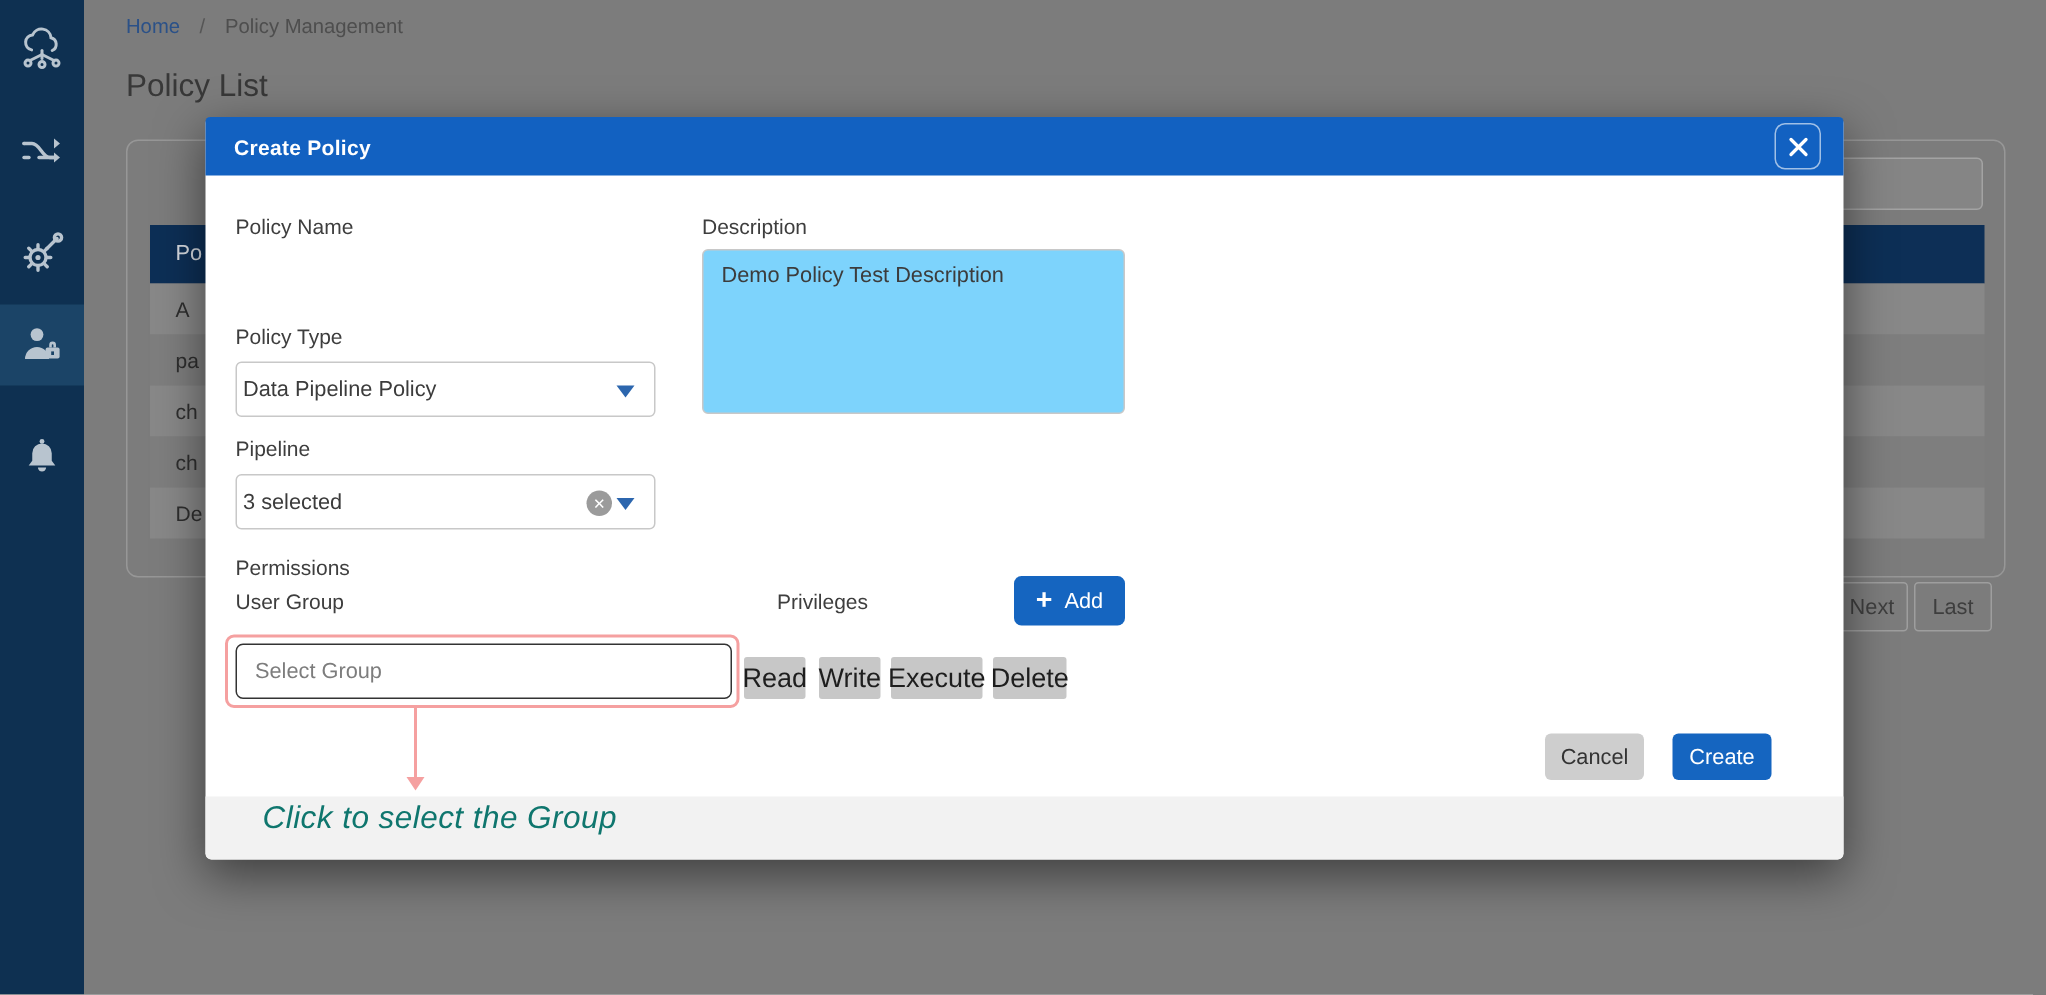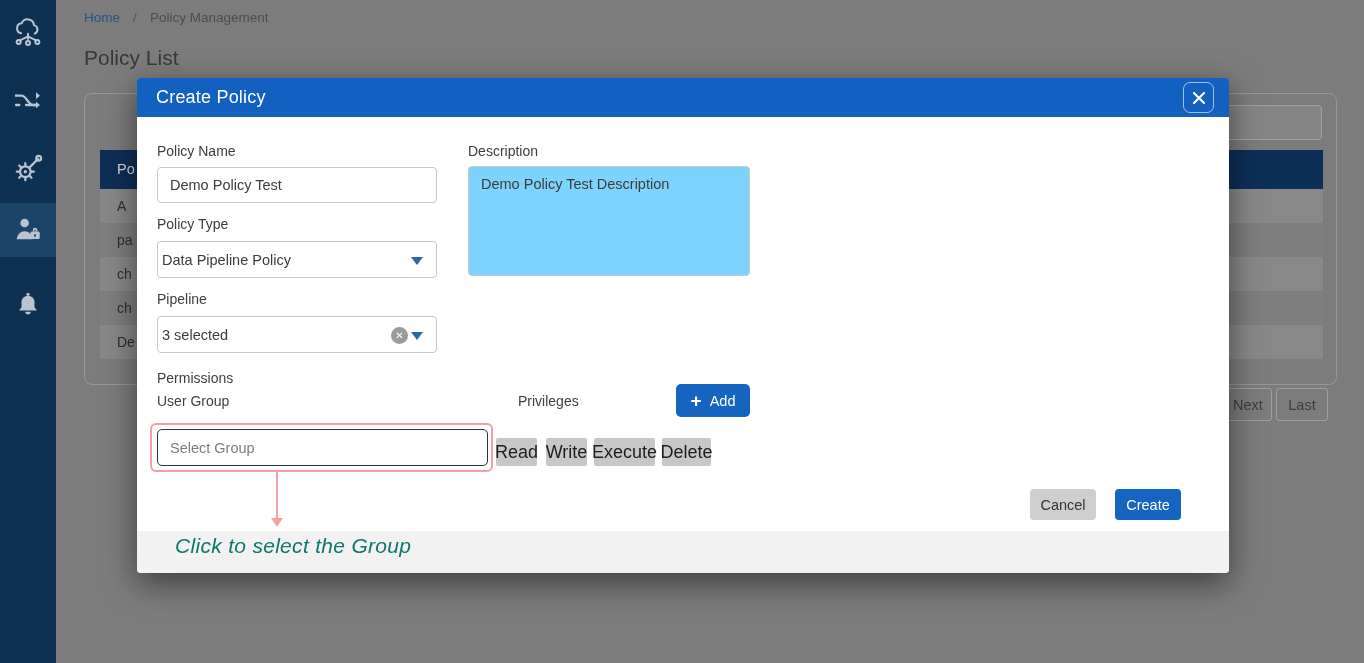--- a/index.html
+++ b/index.html
@@ -34,21 +34,21 @@
             color:#3e3e3e; font-size:14.5px; display:flex; align-items:center; justify-content:center;
             z-index:1; cursor:pointer; }
   .pg-next { left:1224px; width:48px; }
   .pg-last { left:1276px; width:52px; }
 
   
   .modal { position:absolute; left:137px; top:78px; width:1092px; height:495px;
            background:#fff; border-radius:4px; box-shadow:0 10px 32px rgba(0,0,0,.5); z-index:5; }
   .modal-header { position:absolute; left:0; top:0; width:100%; height:39px; background:#1261c1;
                   border-radius:3px 3px 0 0; display:flex; align-items:center; padding:0 15px 0 19px; }
-  .modal-title { color:#fff; font-size:18px; font-weight:normal; letter-spacing:.2px; }
+  .modal-title { color:#fff; font-size:14px; font-weight:bold; letter-spacing:.2px; }
   .modal-close { margin-left:auto; width:31px; height:31px; border:1px solid rgba(255,255,255,.6);
                  border-radius:7px; display:flex; align-items:center; justify-content:center; cursor:pointer; }
   .field-label { position:absolute; font-size:14px; color:#3e3e3e; }
   .txt-input { position:absolute; border:1px solid #c8c8c8; border-radius:4px; background:#fff;
                font-size:14.5px; color:#3c3c3c; padding:0 12px; font-family:"Liberation Sans", sans-serif; outline:none; }
   .txt-area { position:absolute; border:1px solid #c8c8c8; border-radius:4px; background:#7dd3fc;
               font-size:14.5px; color:#3c3c3c; padding:9px 12px; resize:none;
               font-family:"Liberation Sans", sans-serif; outline:none; }
   .dd { position:absolute; width:280px; height:37px; border:1px solid #c8c8c8; border-radius:4px;
         background:#fff; font-size:14.5px; color:#3c3c3c; display:flex; align-items:center;
@@ -177,21 +177,20 @@
     <div class="modal-header">
       <span class="modal-title">Create Policy</span>
       <span class="modal-close">
         <svg width="14" height="14" viewBox="0 0 14 14">
           <path d="M2 2L12 12M12 2L2 12" stroke="#fff" stroke-width="2.2" stroke-linecap="round"></path>
         </svg>
       </span>
     </div>
 
     <span class="field-label" style="left:20px; top:65px;">Policy Name</span>
-    <input class="txt-input" style="left: 20px; top: 89px; width: 280px; height: 36px;" value="Demo Policy Test">
 
     <span class="field-label" style="left:331px; top:65px;">Description</span>
     <textarea class="txt-area" style="left: 331px; top: 88px; width: 282px; height: 110px;">Demo Policy Test Description</textarea>
 
     <span class="field-label" style="left:20px; top:138px;">Policy Type</span>
     <div class="dd" style="left:20px; top:163px;">
       <span>Data Pipeline Policy</span>
       <span class="caret"></span>
     </div>
 

